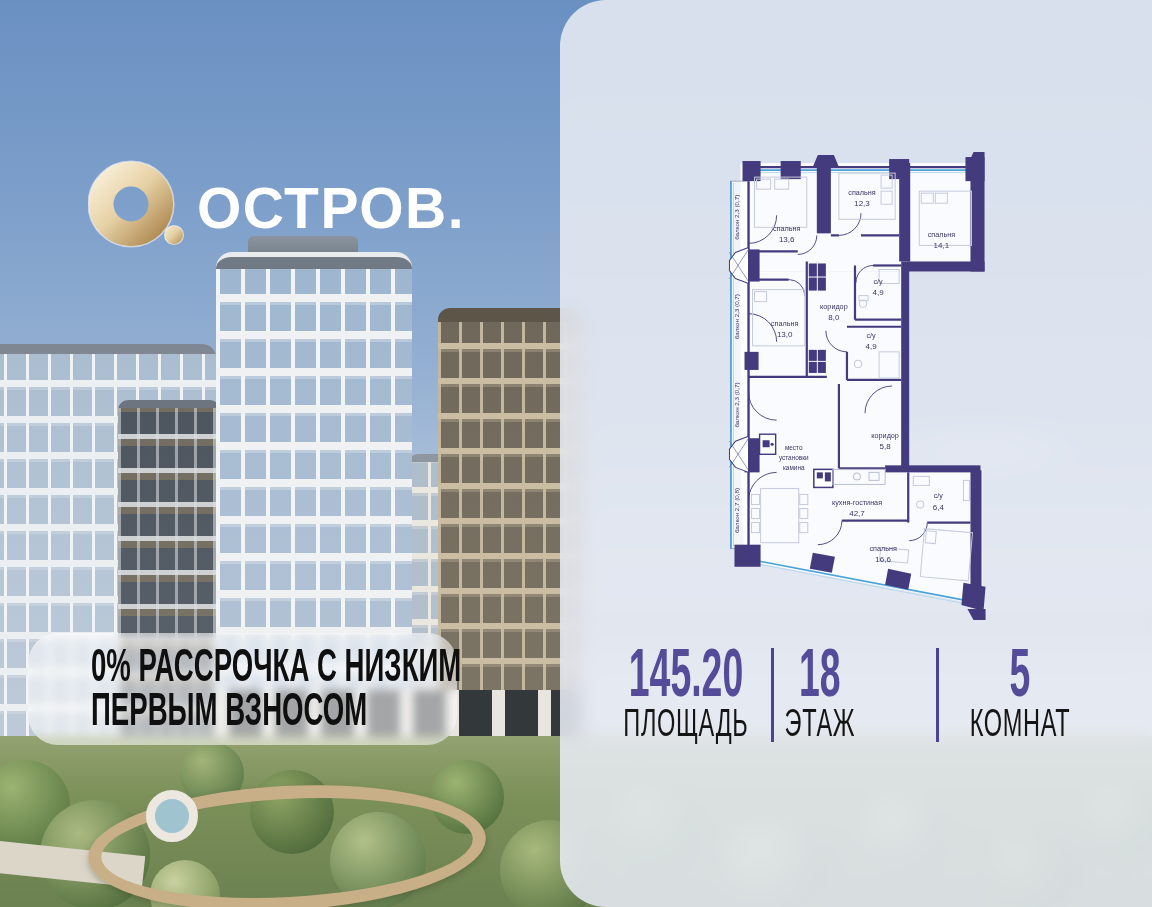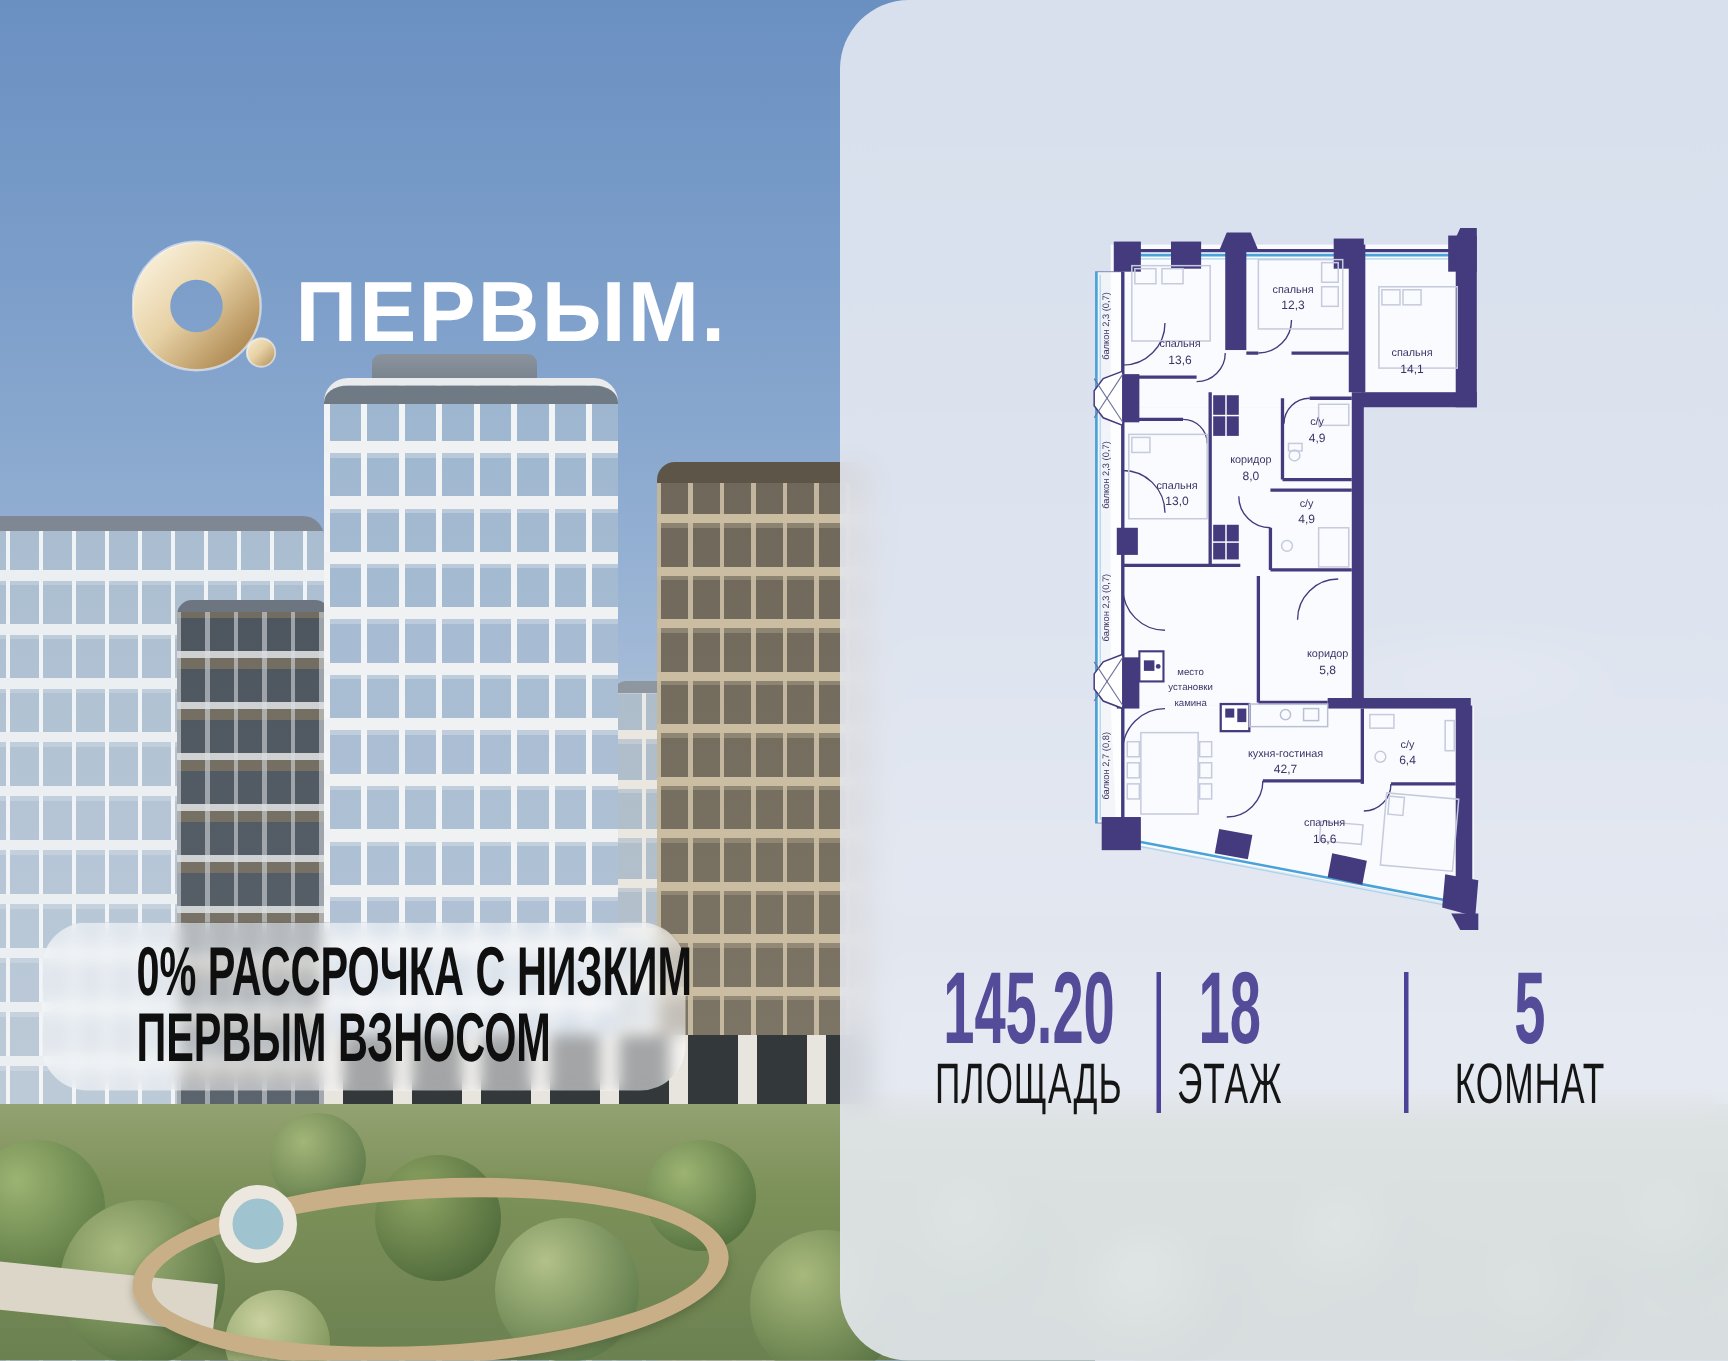--- a/index.html
+++ b/index.html
@@ -41,21 +41,21 @@
   .colonnade{left:216px;top:690px;width:366px;height:112px;
     background:repeating-linear-gradient(90deg,#e8e5df 0 13px,#33383b 13px 46px),linear-gradient(180deg,rgba(160,120,60,.15),rgba(160,120,60,.15));}
   .park{left:0;top:736px;width:1152px;height:171px;background:linear-gradient(180deg,#93a271 0%,#7c9059 35%,#6b8150 100%);}
   .tree{border-radius:50%;}
   .walkway{left:88px;top:786px;width:372px;height:98px;border:13px solid #c8af87;border-radius:50%;transform:rotate(-3deg);box-shadow:0 3px 6px rgba(60,70,40,.35);}
   .path{left:-12px;top:848px;width:156px;height:32px;background:#dcd6c8;transform:rotate(6deg);}
   .slide{left:146px;top:790px;width:34px;height:34px;border:9px solid #ece8e0;border-radius:50%;background:#9fc4cf;}
   
   .brand{left:197px;top:178px;height:60px;display:flex;align-items:center;color:#fff;font-size:57px;font-weight:600;letter-spacing:1.5px;}
   
-  .banner{left:28px;top:615px;width:429px;height:112px;border-radius:30px;background:rgba(255,255,255,.55);-webkit-backdrop-filter:blur(5px);backdrop-filter:blur(5px);}
+  .banner{left:28px;top:633px;width:429px;height:112px;border-radius:30px;background:rgba(255,255,255,.55);-webkit-backdrop-filter:blur(5px);backdrop-filter:blur(5px);}
   .banner-text{left:63px;top:10px;color:#0f0f0f;font-size:46px;line-height:44px;font-weight:700;transform:scaleX(.6);transform-origin:left top;white-space:nowrap;}
   
   .panel{left:560px;top:0;width:592px;height:907px;background:rgba(231,235,243,.88);border-radius:46px 0 0 46px;-webkit-backdrop-filter:blur(9px);backdrop-filter:blur(9px);}
   .plan-svg{left:726px;top:151px;width:264px;height:469px;}
   
   .stat{display:flex;flex-direction:column;align-items:center;}
   .stat-value{color:#554c99;font-size:68px;font-weight:700;line-height:52px;transform:scaleX(.55);transform-origin:center;white-space:nowrap;}
   .stat-label{margin-top:10px;color:#151515;font-size:38px;font-weight:500;line-height:30px;letter-spacing:1px;transform:scaleX(.62);transform-origin:center;white-space:nowrap;}
   .stat-div{width:3px;background:#4b4398;}
   svg text{font-family:"Liberation Sans",sans-serif;}
@@ -99,21 +99,21 @@
     <linearGradient id="gold" x1="0" y1="0" x2="1" y2="1">
       <stop offset="0" stop-color="#f7ecd4"></stop>
         <stop offset="0.45" stop-color="#e7d2a6"></stop>
         <stop offset="1" stop-color="#b18c55"></stop>
     </linearGradient>
   </defs>
   <circle cx="43" cy="44" r="30" fill="none" stroke="url(#gold)" stroke-width="25"></circle>
   <circle cx="43" cy="44" r="42.8" fill="none" stroke="rgba(255,255,255,.55)" stroke-width="1.6"></circle>
   <circle cx="86" cy="75" r="9.5" fill="url(#gold)" stroke="rgba(255,255,255,.55)" stroke-width="1.2"></circle>
 </svg>
-<div class="abs brand">ПЕРВЫМ.</div>
+<div class="abs brand">ОСТРОВ.</div>
 
 <div class="abs banner">
   <div class="abs banner-text">0% РАССРОЧКА С НИЗКИМ</div>
   <div class="abs banner-text" style="top:54px;">ПЕРВЫМ ВЗНОСОМ</div>
 </div>
 
 <div class="abs panel"></div>
 
 <svg class="abs plan-svg" viewBox="0 0 262 467">
 

